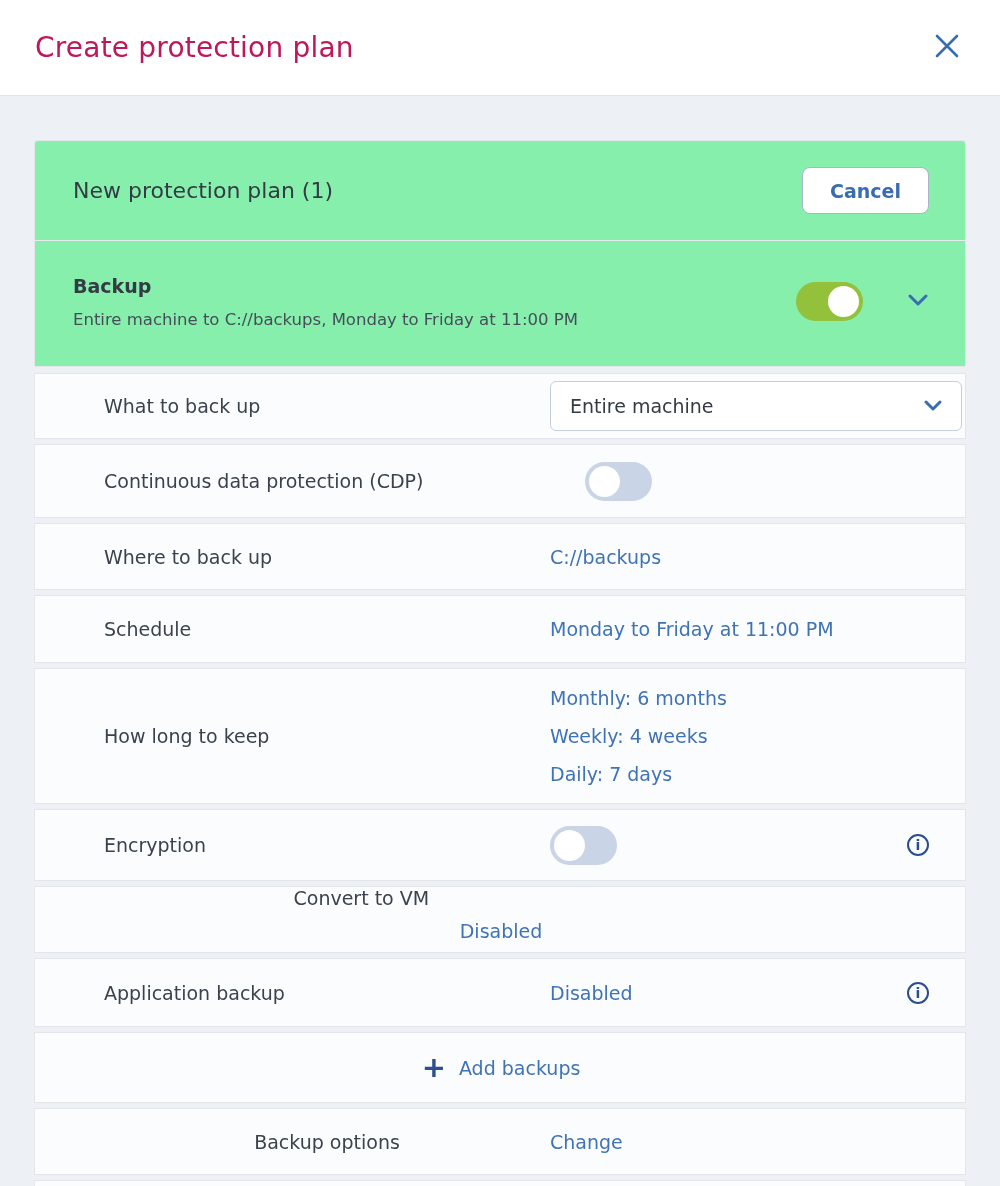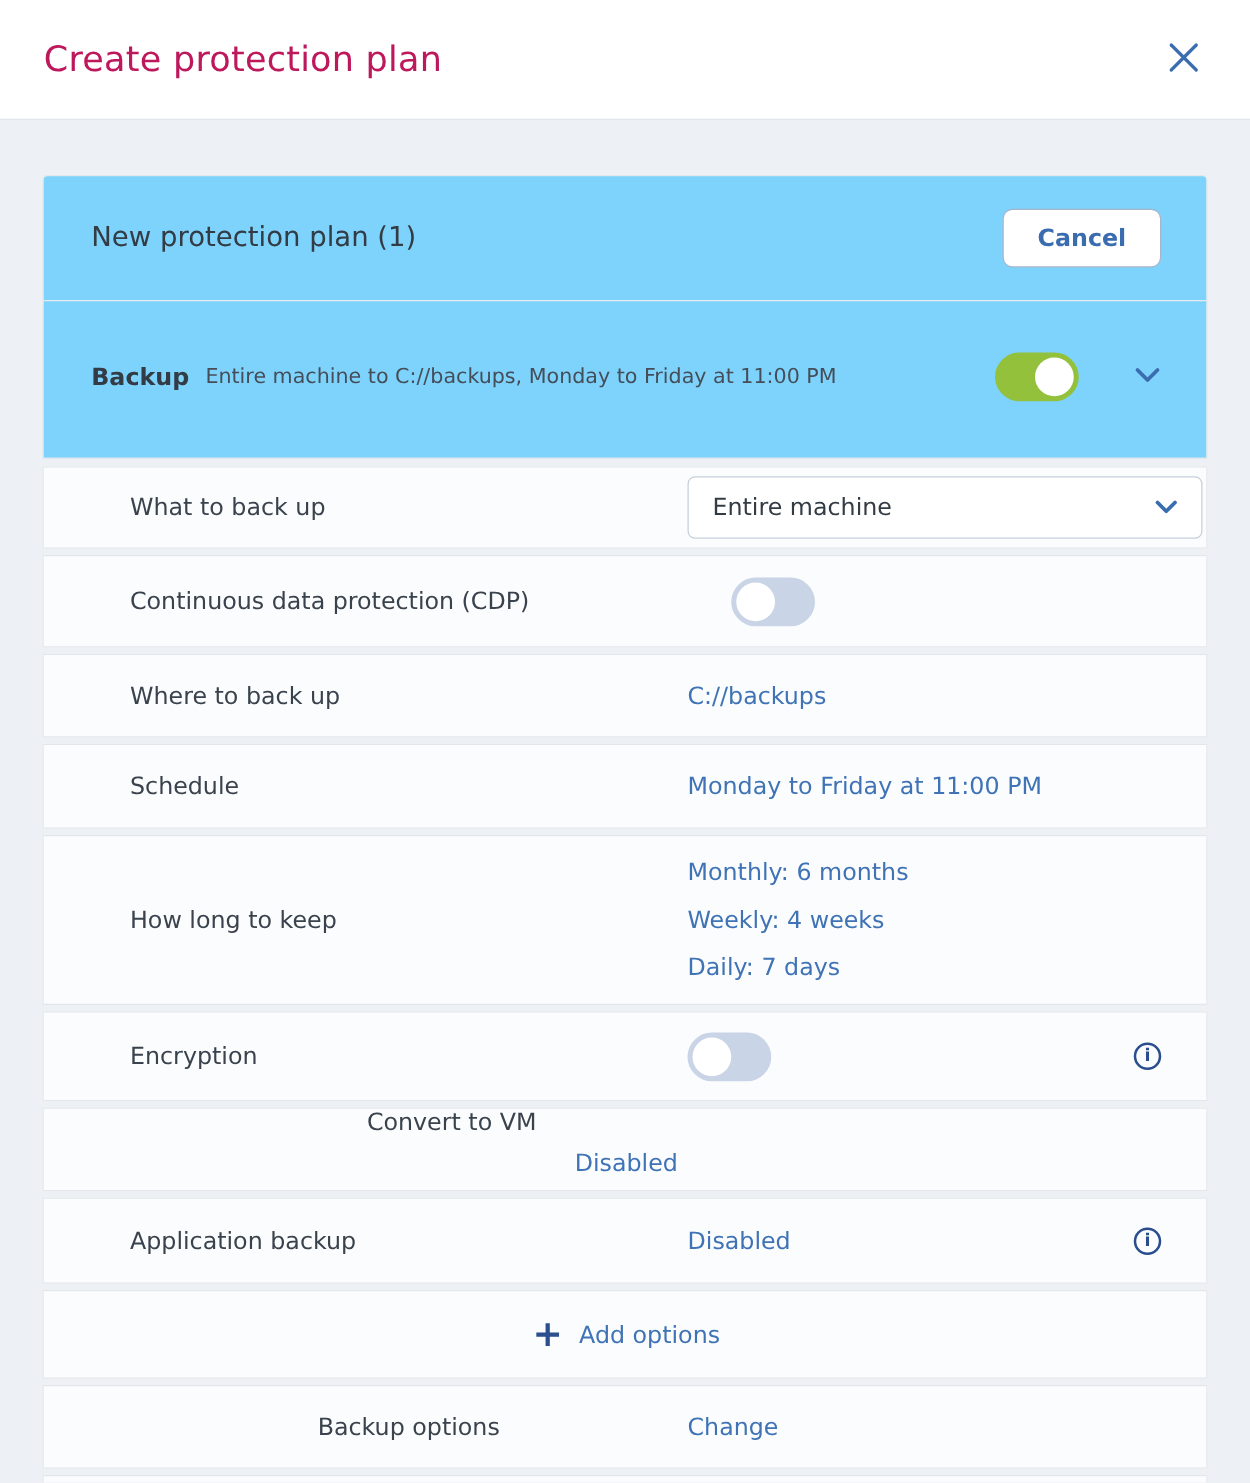--- a/index.html
+++ b/index.html
@@ -32,21 +32,21 @@
   }
 
   
   .card { width: 932px; margin: 44px 0 0 34px; }
 
   .block {
     background: #fbfcfd;
     border: 1px solid #e3e7ec;
     margin-bottom: 5px;
   }
-  .block.first { background: #7dd3fc; border-radius: 4px 4px 0 0; margin-bottom: 6px; }
+  .block.first { background: #86efac; border-radius: 4px 4px 0 0; margin-bottom: 6px; }
   .block.gap-lg { margin-top: 4px; flex-direction: column; }
 
   
   .plan-header {
     height: 100px;
     display: flex;
     align-items: center;
     justify-content: space-between;
     padding: 0 36px 0 38px;
     border-bottom: 1px solid #e8ebee;
@@ -74,21 +74,21 @@
   }
 
   
   .module-header {
     min-height: 125px;
     display: flex;
     align-items: center;
     justify-content: space-between;
     padding: 14px 36px 18px 38px;
   }
-  .module-titles { display: flex; flex-direction: row; gap: 13px; }
+  .module-titles { display: flex; flex-direction: column; gap: 13px; }
   .module-title { font-size: 19px; font-weight: bold; color: #333b44; }
   .module-summary { font-size: 16.5px; color: #454e58; }
   .module-controls { display: flex; align-items: center; gap: 44px; }
 
   
   .toggle {
     width: 67px; height: 39px;
     border-radius: 20px;
     position: relative;
     cursor: pointer;
@@ -294,21 +294,21 @@
       <a class="link">Disabled</a>
       <span class="info-icon">i</span>
     </div>
   </div>
 
   <div class="block row row-h9 gap-lg">
     <div class="row-label"></div>
     <div class="row-value">
       <div class="add-location">
         <span class="plus-icon">+</span>
-        <a class="link">Add options</a>
+        <a class="link">Add backups</a>
       </div>
     </div>
   </div>
 
   <div class="block row row-h10">
     <div class="row-label">Backup options</div>
     <div class="row-value">
       <a class="link">Change</a>
     </div>
   </div>

